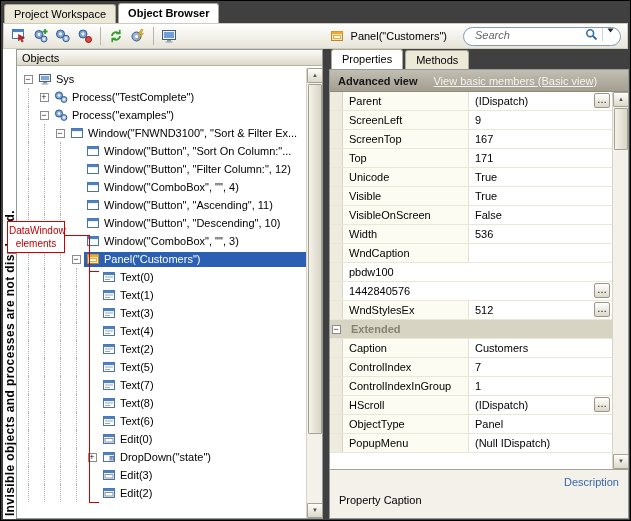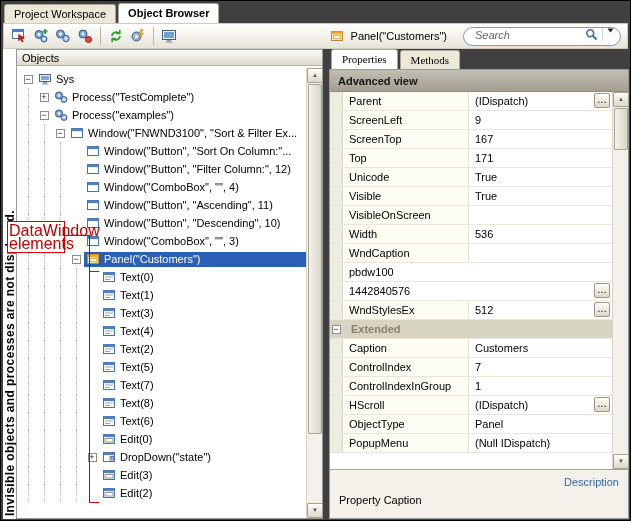--- a/index.html
+++ b/index.html
@@ -54,21 +54,21 @@
   .tree-vsb{right:0;top:18px;bottom:0;border-left:1px solid #d8d4c6;}
   .sb-btn{position:absolute;left:0;width:16px;height:15px;background:linear-gradient(#fdfdfb,#dcd8ca);
           border:1px solid #a5a193;text-align:center;font-size:6px;line-height:13px;color:#55524a;border-radius:1px;}
   .sb-up{top:0;} .sb-down{bottom:0;}
   .sb-thumb{position:absolute;left:1px;width:14px;background:linear-gradient(90deg,#f4f2ea,#d9d5c6);
             border:1px solid #a5a193;border-radius:1px;}
   .tree-thumb{top:16px;height:350px;}
 
   
   .props-panel{position:absolute;left:328px;top:48px;width:300px;height:470px;}
-  .prop-tabs{display:flex;height:20px;padding-left:2px;align-items:flex-end;font-family:Liberation Serif, serif;}
+  .prop-tabs{display:flex;height:20px;padding-left:2px;align-items:flex-end;}
   .ptab{height:19px;padding:3px 10px 0;background:#ece9d8;border:1px solid #aca899;border-bottom:none;
         border-radius:3px 3px 0 0;margin-right:2px;}
   .ptab.active{background:#fff;height:20px;position:relative;z-index:2;}
   .props-body{position:absolute;top:20px;left:0;right:0;bottom:0;background:#fff;border:1px solid #919b9c;}
   .adv-bar{height:22px;background:linear-gradient(#c2beb2,#a39e90);border-bottom:1px solid #8f8a7c;
            display:flex;align-items:center;padding:0 8px;}
   .adv-title{font-weight:bold;color:#161616;margin-right:16px;white-space:nowrap;}
   .adv-link{color:#f4f3ee;text-decoration:underline;white-space:nowrap;cursor:default;}
 
   .grid-rows{position:absolute;top:22px;left:0;right:16px;bottom:49px;overflow:hidden;}
@@ -86,21 +86,21 @@
   .grid-vsb{position:absolute;right:0;top:22px;bottom:49px;width:16px;background:#f3f1e9;border-left:1px solid #d8d4c6;}
   .grid-thumb{top:16px;height:42px;}
 
   .desc-area{position:absolute;left:0;right:0;bottom:0;height:49px;border-top:1px solid #a5a193;
              background:#f3f1ea;padding:6px 9px;}
   .desc-title{color:#3566b0;margin-bottom:6px;text-align:right;}
   .desc-text{color:#000;}
 
   
   .note-box{position:absolute;left:6px;top:220px;width:58px;border:1px solid #d00000;background:#fff;
-            color:#c00000;text-align:center;font-size:16px;line-height:13px;padding:2px 1px;z-index:5;}
+            color:#c00000;text-align:center;font-size:10px;line-height:13px;padding:2px 1px;z-index:5;}
   .redline{position:absolute;background:#d00000;z-index:5;}
   .red-h1{left:63px;top:234px;width:26px;height:1px;}
   .red-v{left:88px;top:234px;width:1px;height:268px;}
   .red-t1{left:88px;top:270px;width:10px;height:1px;}
   .red-t2{left:88px;top:501px;width:10px;height:1px;}
 </style>
 </head>
 <body>
 
 <div class="app">
@@ -620,20 +620,21 @@
   </div>
 
   <div class="props-panel">
     <div class="prop-tabs">
       <div class="ptab active">Properties</div>
       <div class="ptab">Methods</div>
     </div>
     <div class="props-body">
       <div class="adv-bar">
         <span class="adv-title">Advanced view</span>
+        <span class="adv-link">View basic members (Basic view)</span>
       </div>
       <div class="grid-rows" id="grid-rows">
           <div class="g-row">
             <div class="g-gut"></div>
             <div class="g-name">Parent</div>
             <div class="g-val"><span>(IDispatch)</span><span class="g-btn">…</span></div>
           </div>
           <div class="g-row">
             <div class="g-gut"></div>
             <div class="g-name">ScreenLeft</div>
@@ -655,20 +656,21 @@
             <div class="g-val"><span>True</span></div>
           </div>
           <div class="g-row">
             <div class="g-gut"></div>
             <div class="g-name">Visible</div>
             <div class="g-val"><span>True</span></div>
           </div>
           <div class="g-row">
             <div class="g-gut"></div>
             <div class="g-name">VisibleOnScreen</div>
+            <div class="g-val"><span>False</span></div>
           </div>
           <div class="g-row">
             <div class="g-gut"></div>
             <div class="g-name">Width</div>
             <div class="g-val"><span>536</span></div>
           </div>
           <div class="g-row">
             <div class="g-gut"></div>
             <div class="g-name">WndCaption</div>
             <div class="g-val"><span></span></div>

